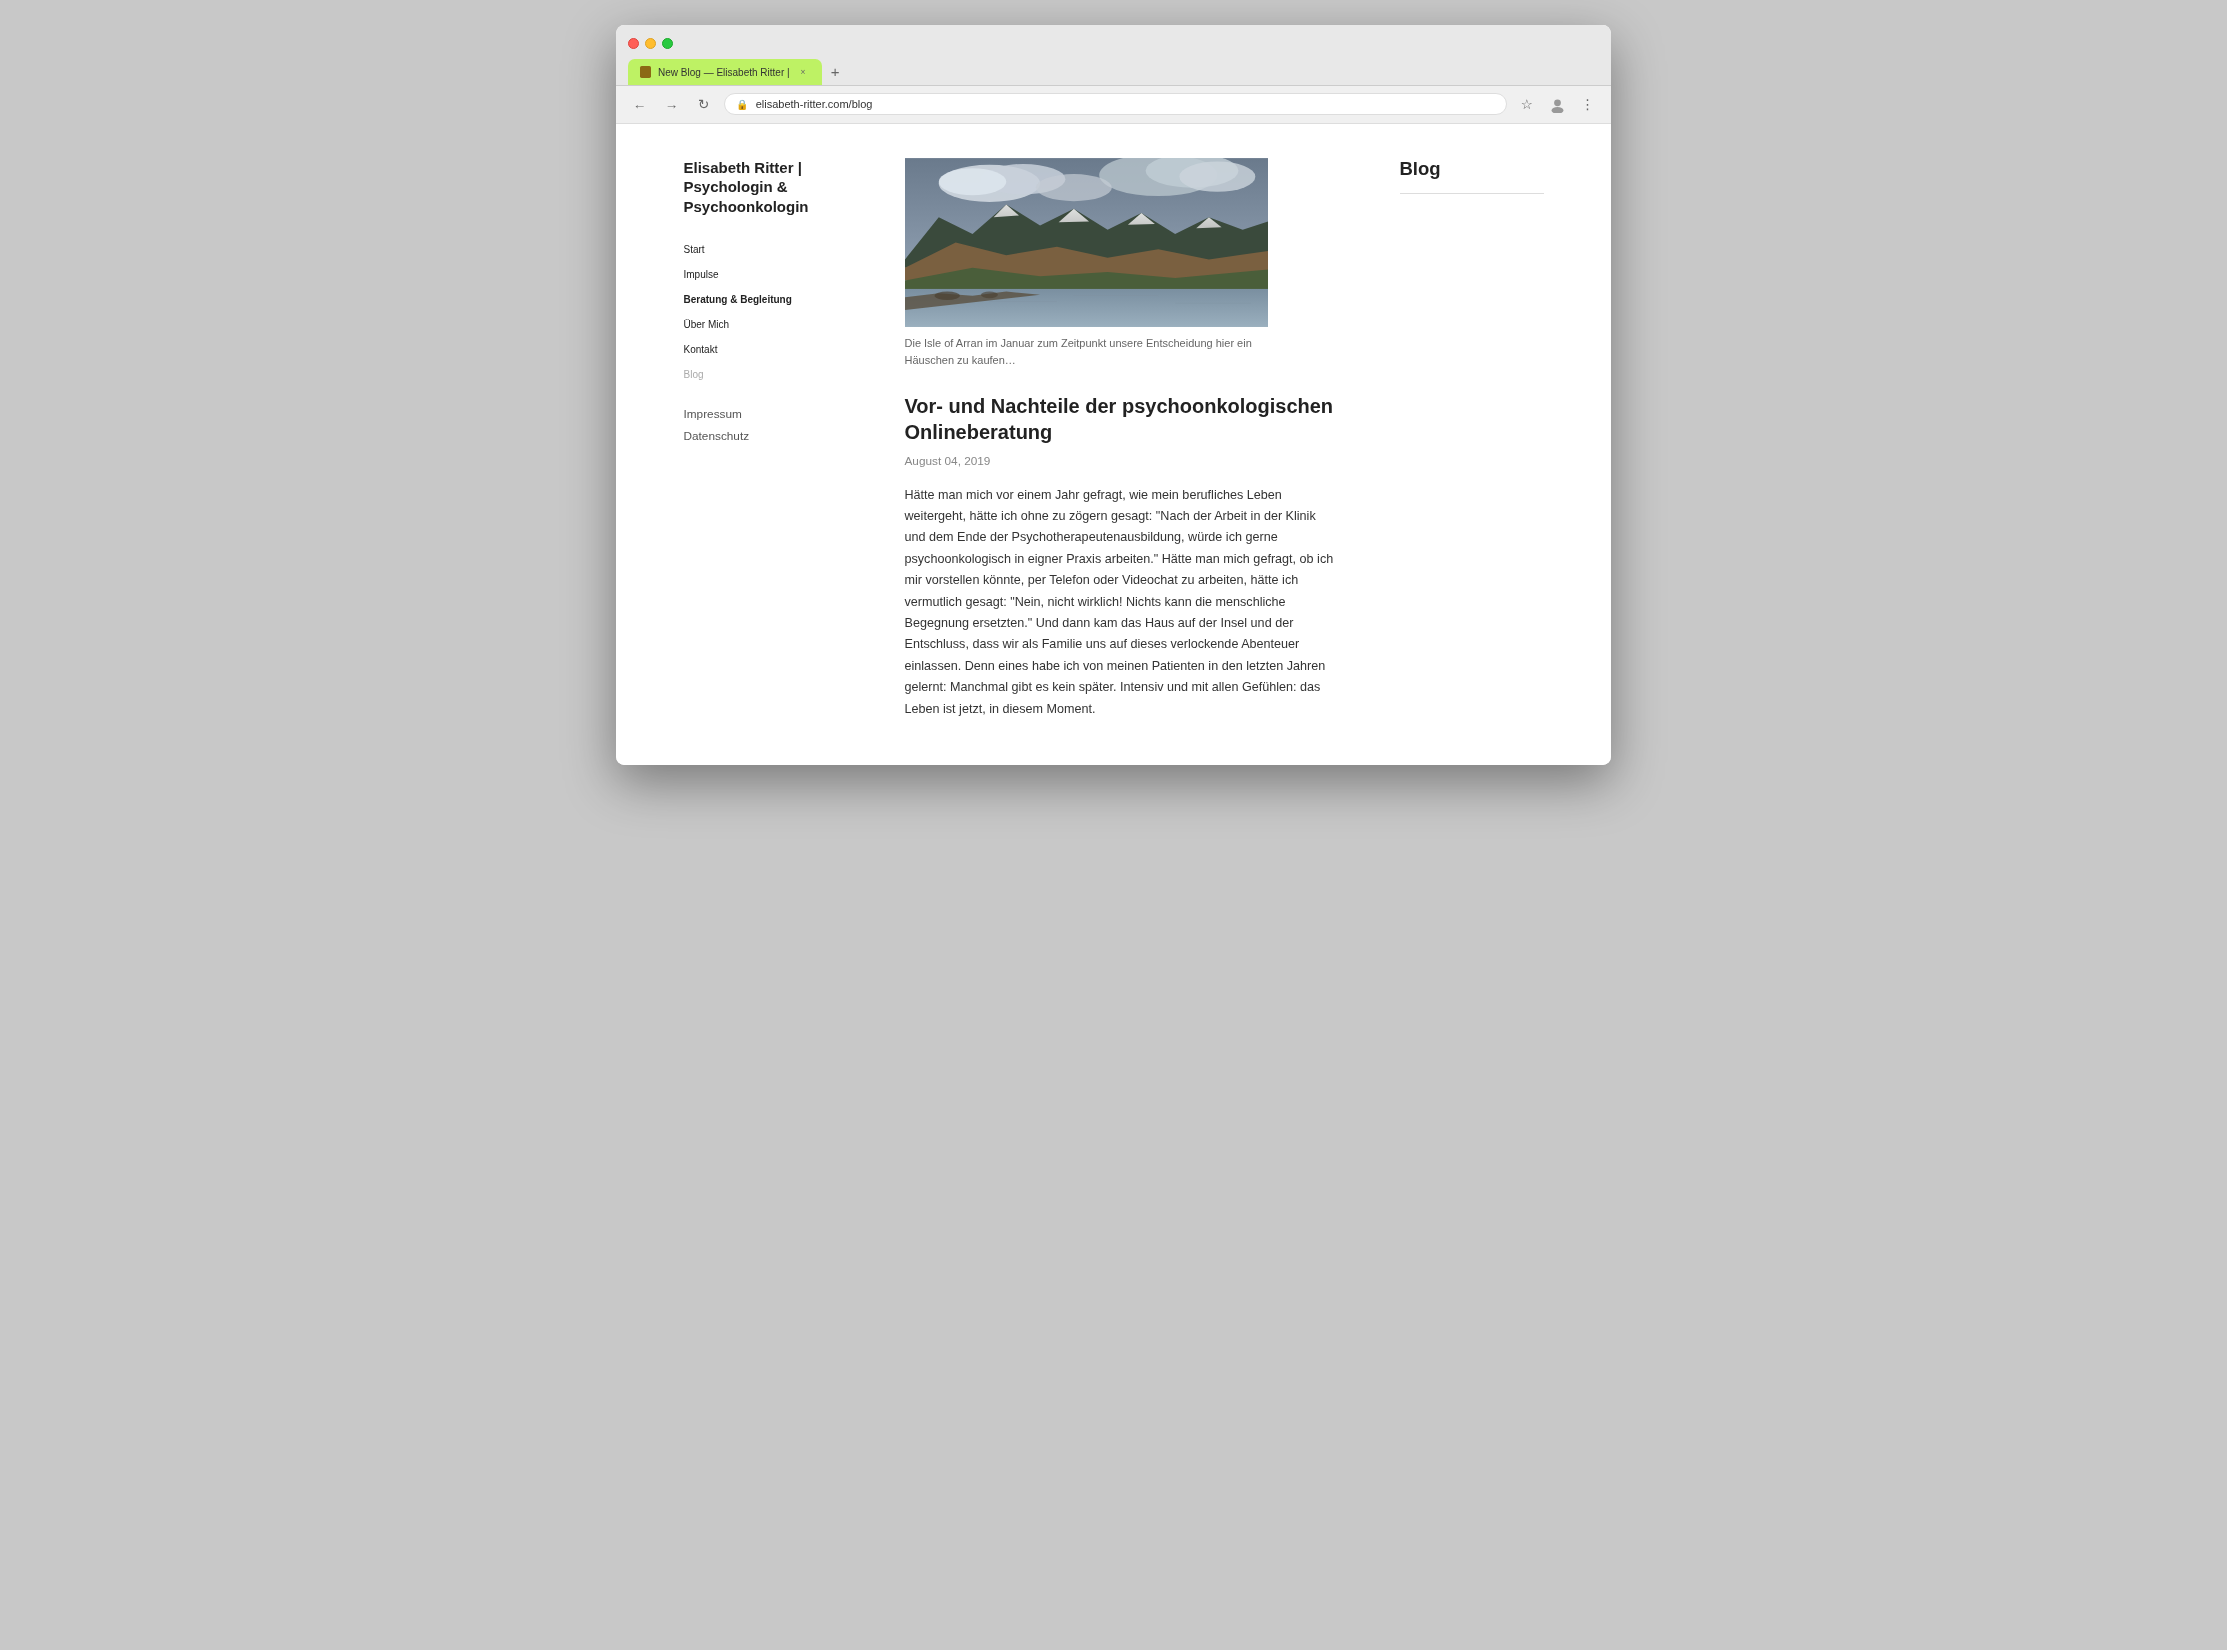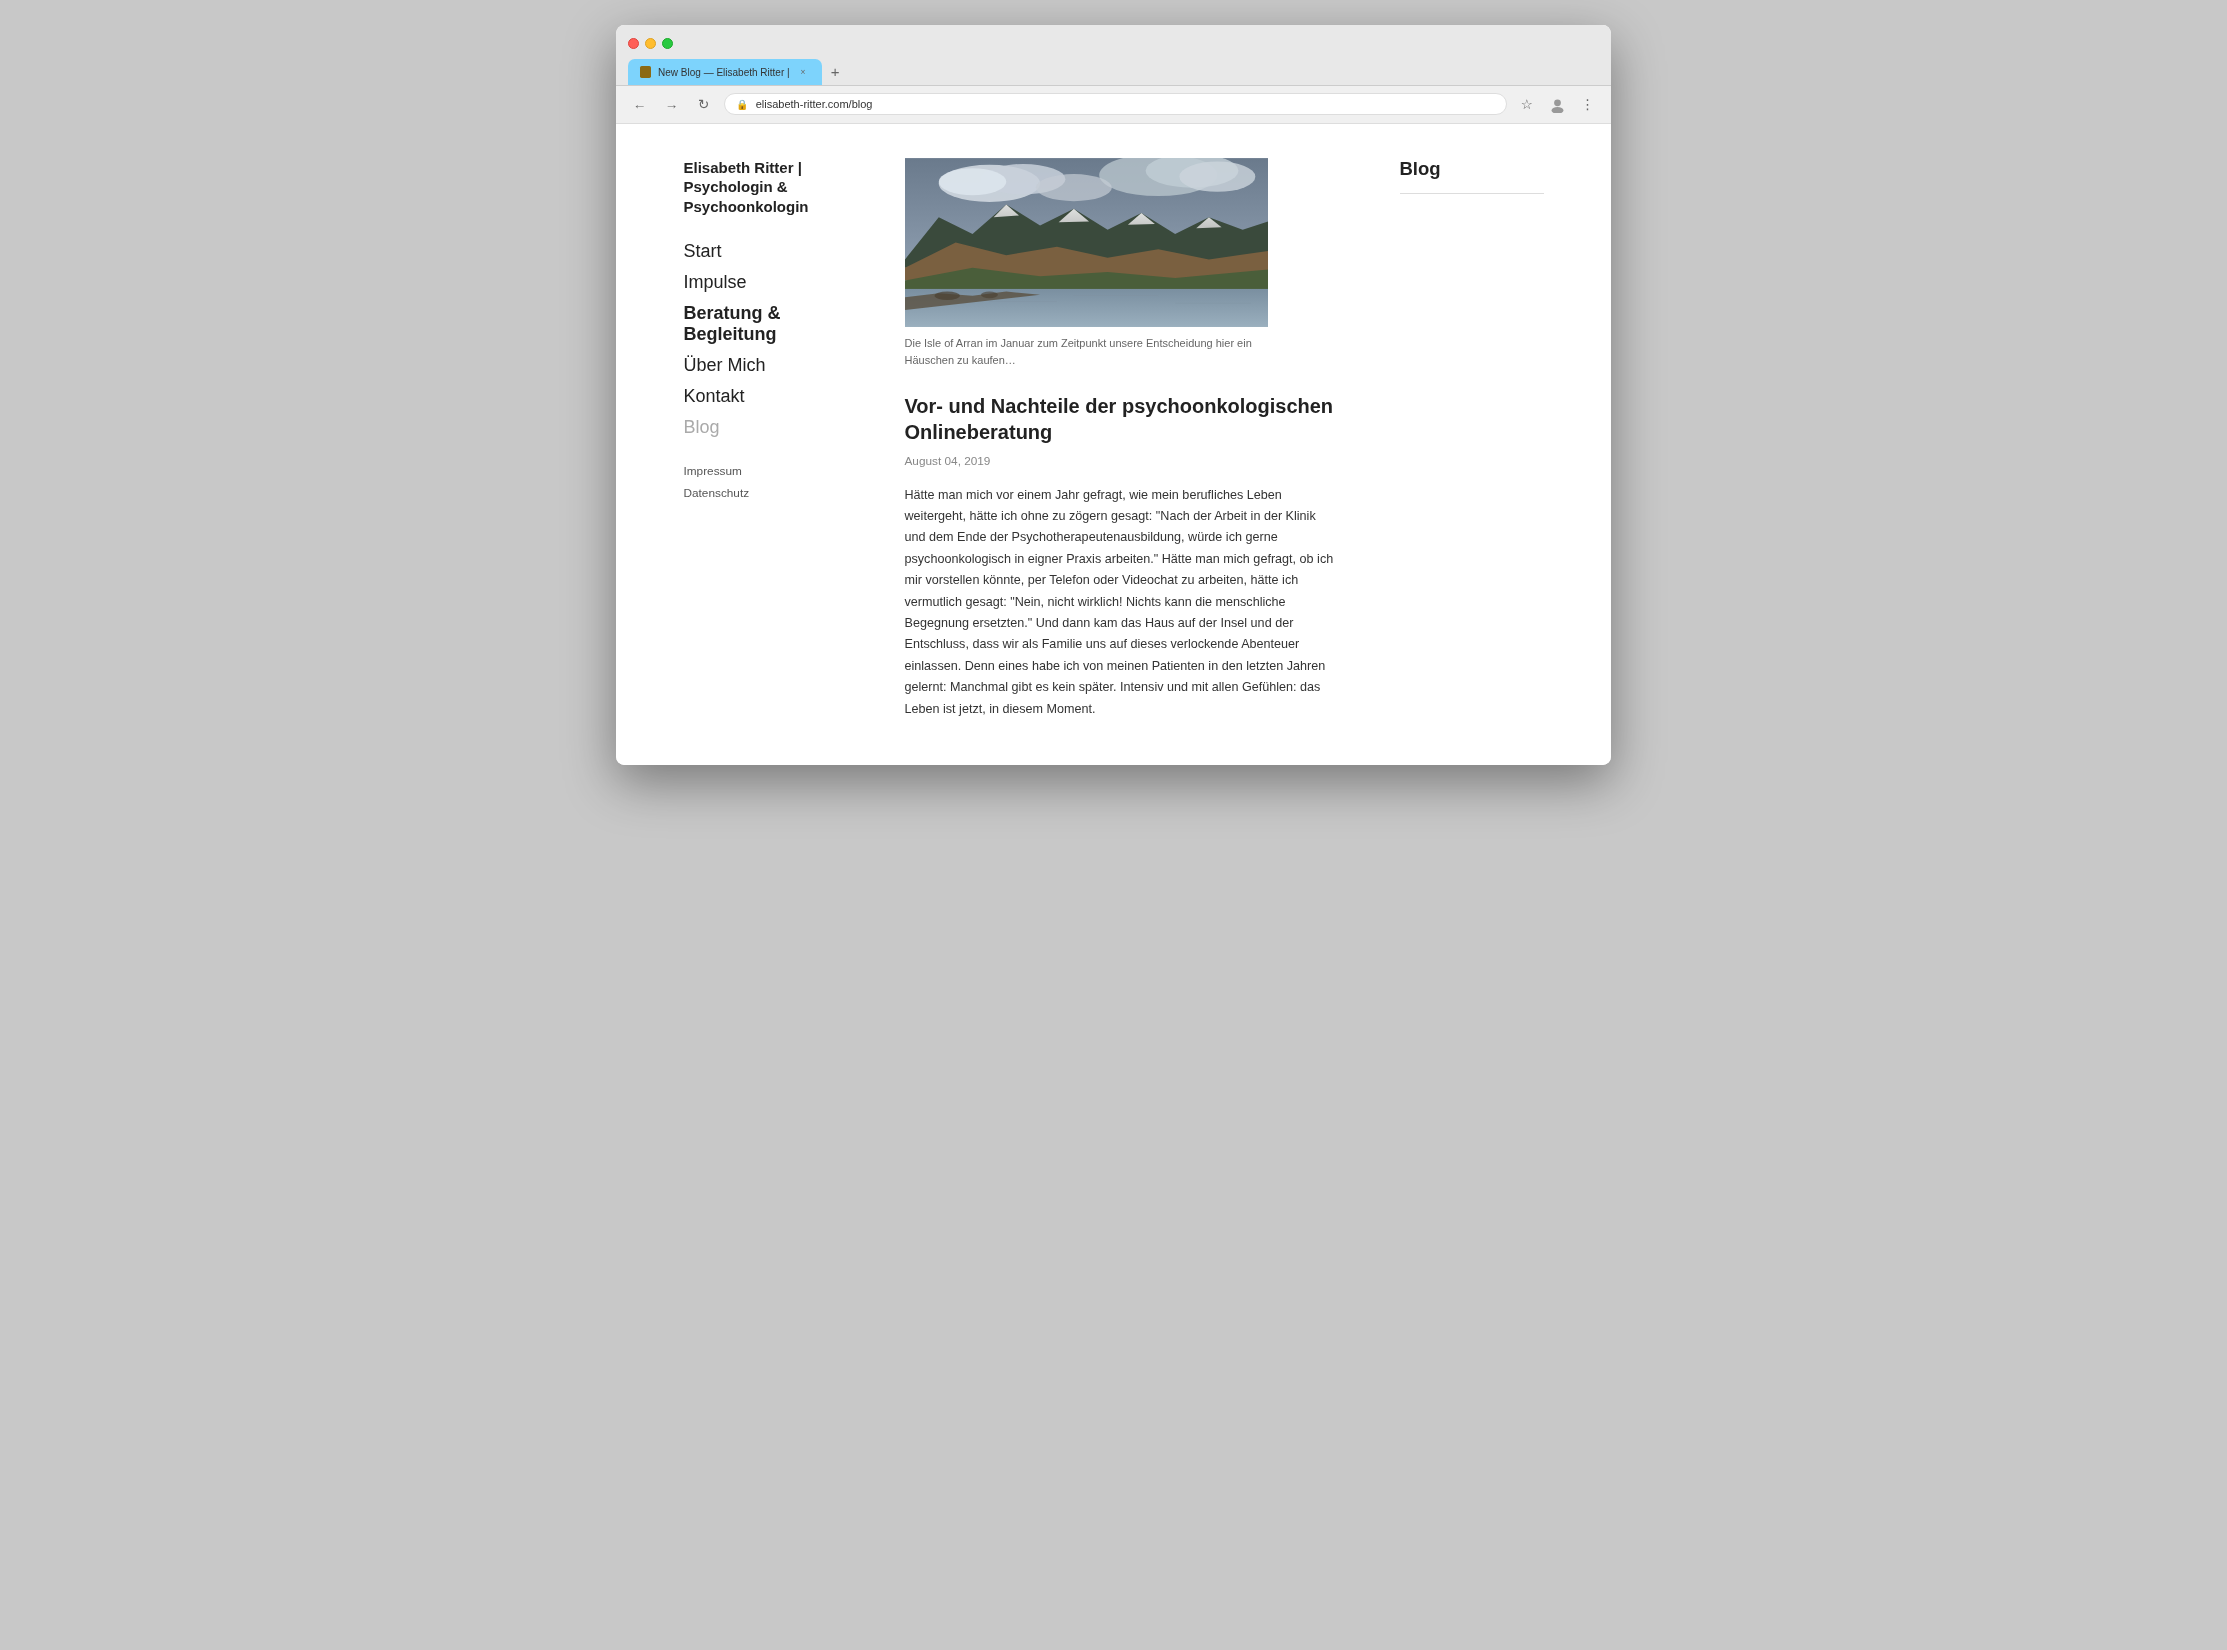--- a/index.html
+++ b/index.html
@@ -45,21 +45,21 @@
       align-items: flex-end;
       gap: 1.7px;
       margin-top: 3.4px;
     }
 
     .tab {
       display: flex;
       align-items: center;
       gap: 6.7px;
       padding: 5.9px 11.8px;
-      background: #7dd3fc;
+      background: #bef264;
       border-radius: 6.7px 6.7px 0 0;
       font-size: 10px;
       color: #333;
       min-width: 169px;
       max-width: 202px;
       position: relative;
     }
 
     .tab-favicon {
       width: 11.8px;
@@ -196,21 +196,21 @@
       margin-bottom: 25px;
     }
 
     .nav-menu li {
       margin-bottom: 10px;
     }
 
     .nav-menu a {
       text-decoration: none;
       color: #222;
-      font-size: 18px;
+      font-size: 10px;
     }
 
     .nav-menu a.active {
       color: #aaa;
     }
 
     .nav-menu a.bold {
       font-weight: 700;
       margin-top: 48px;
     }

